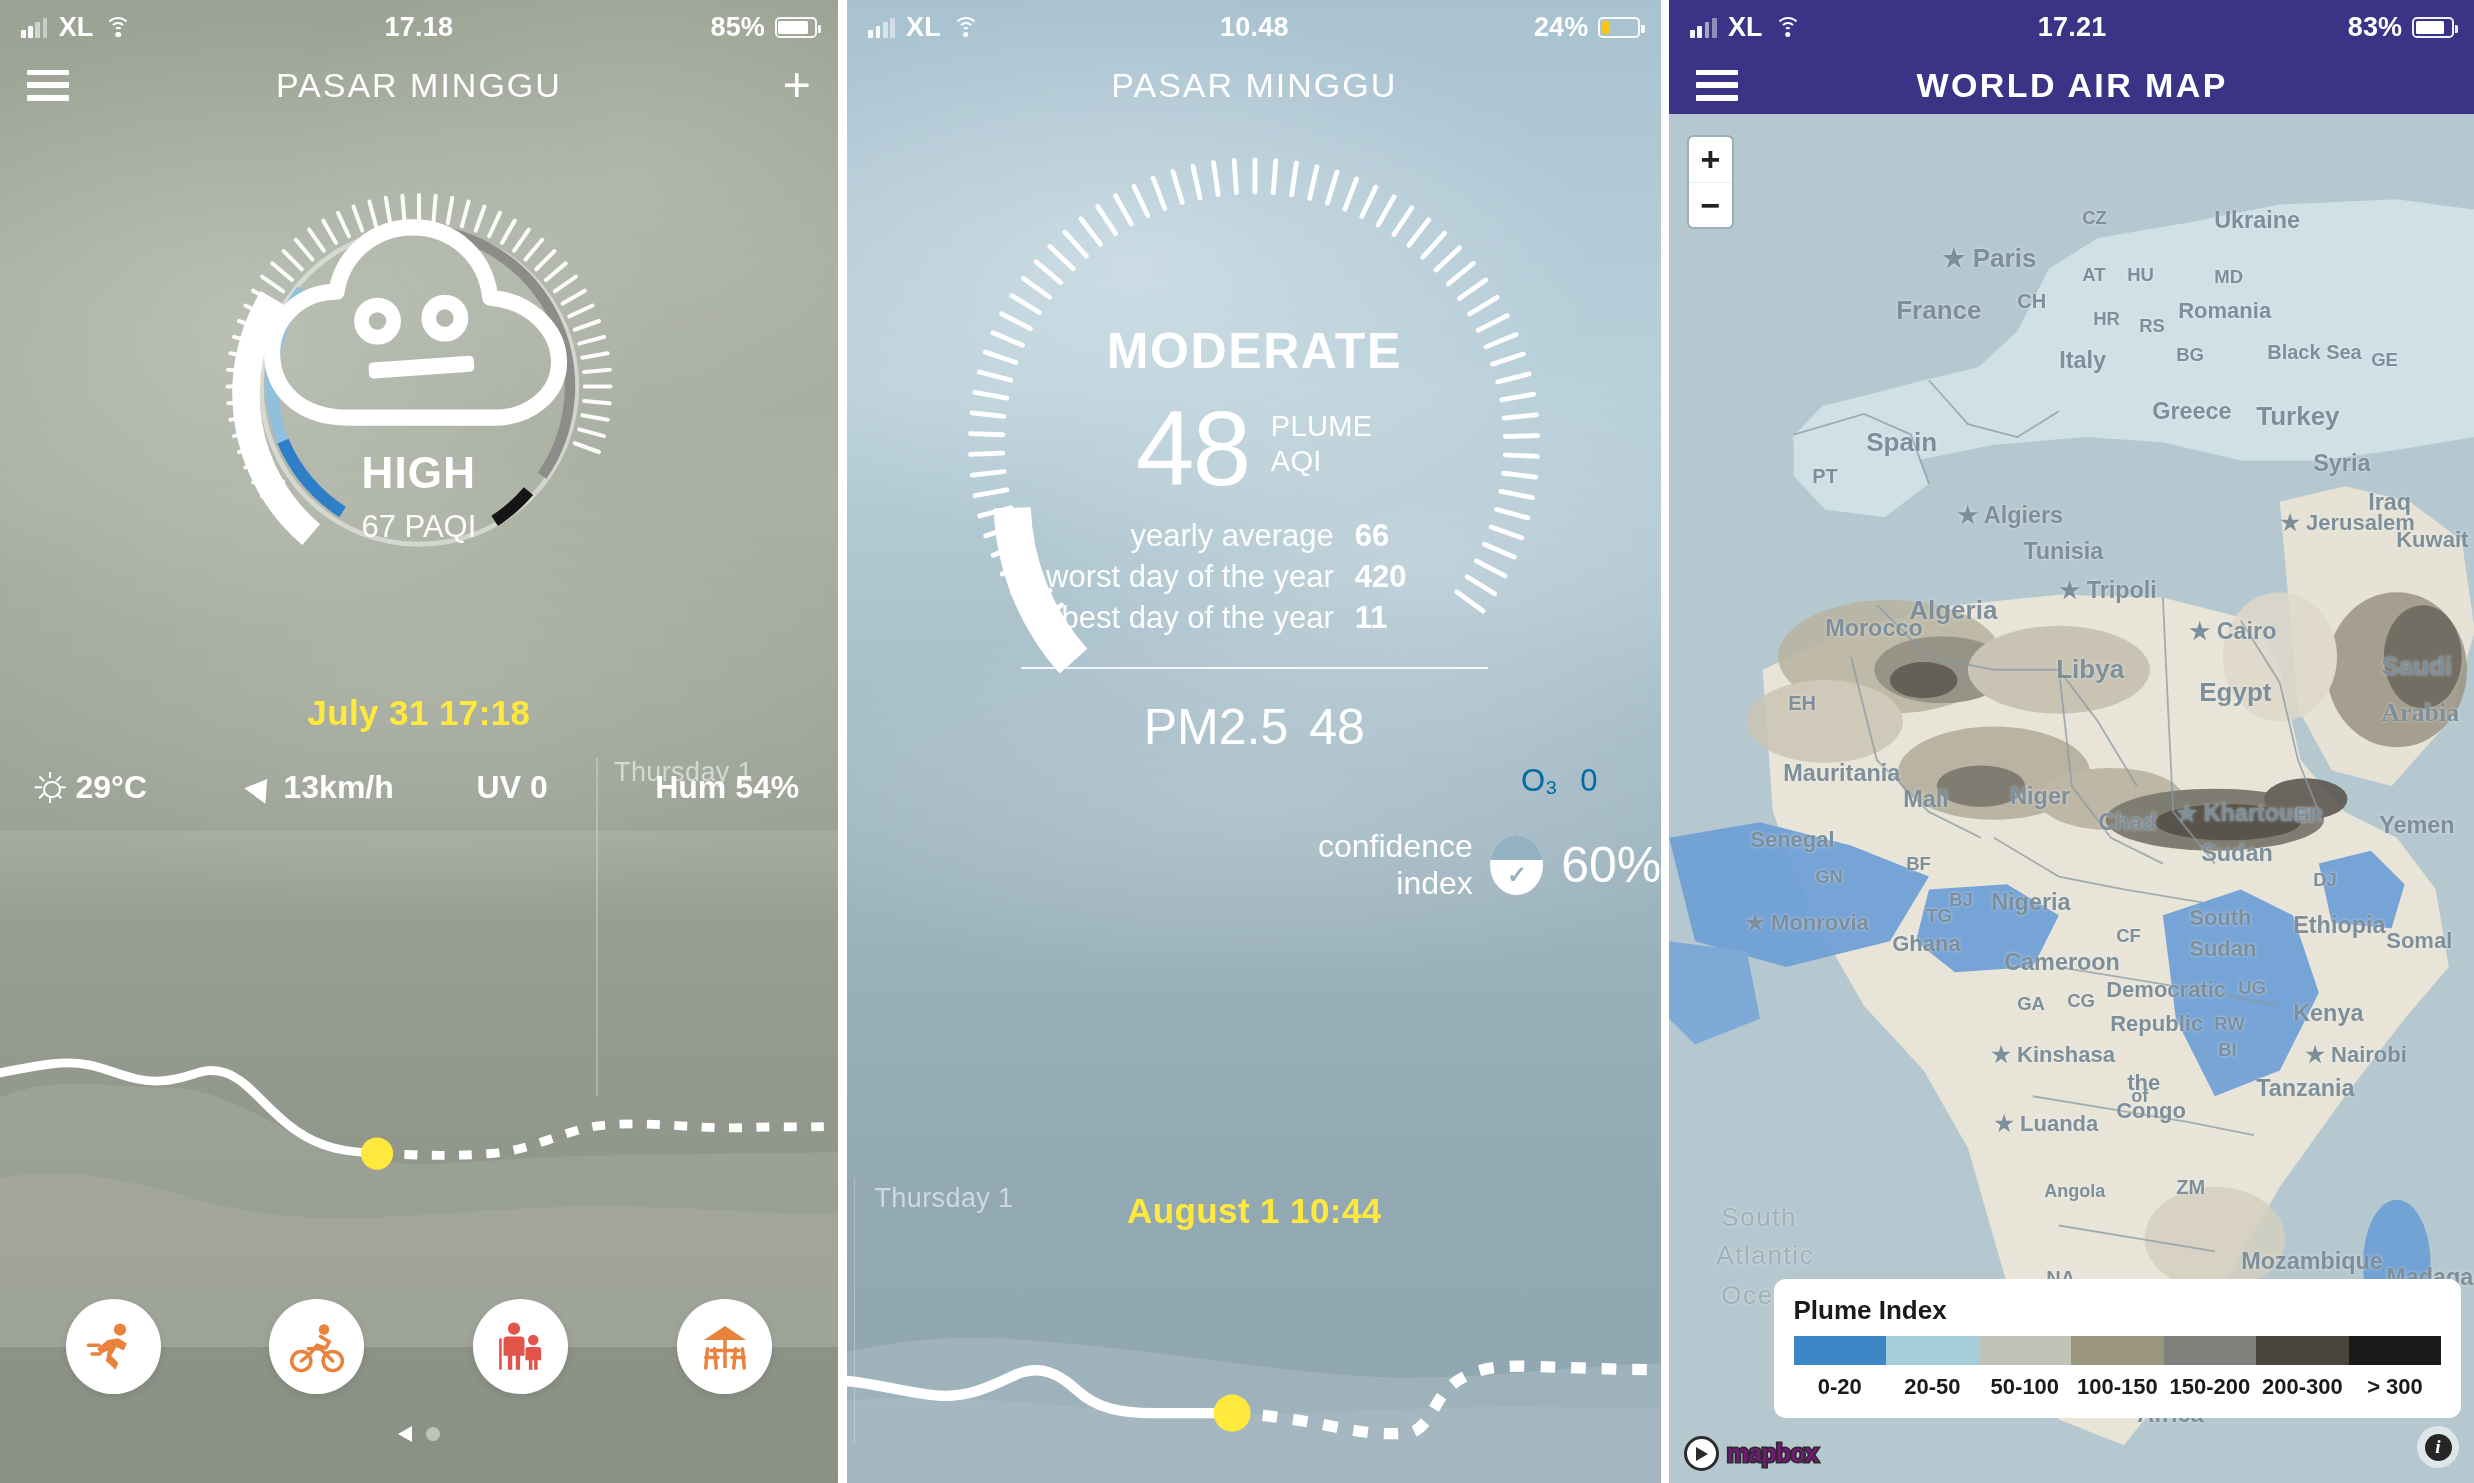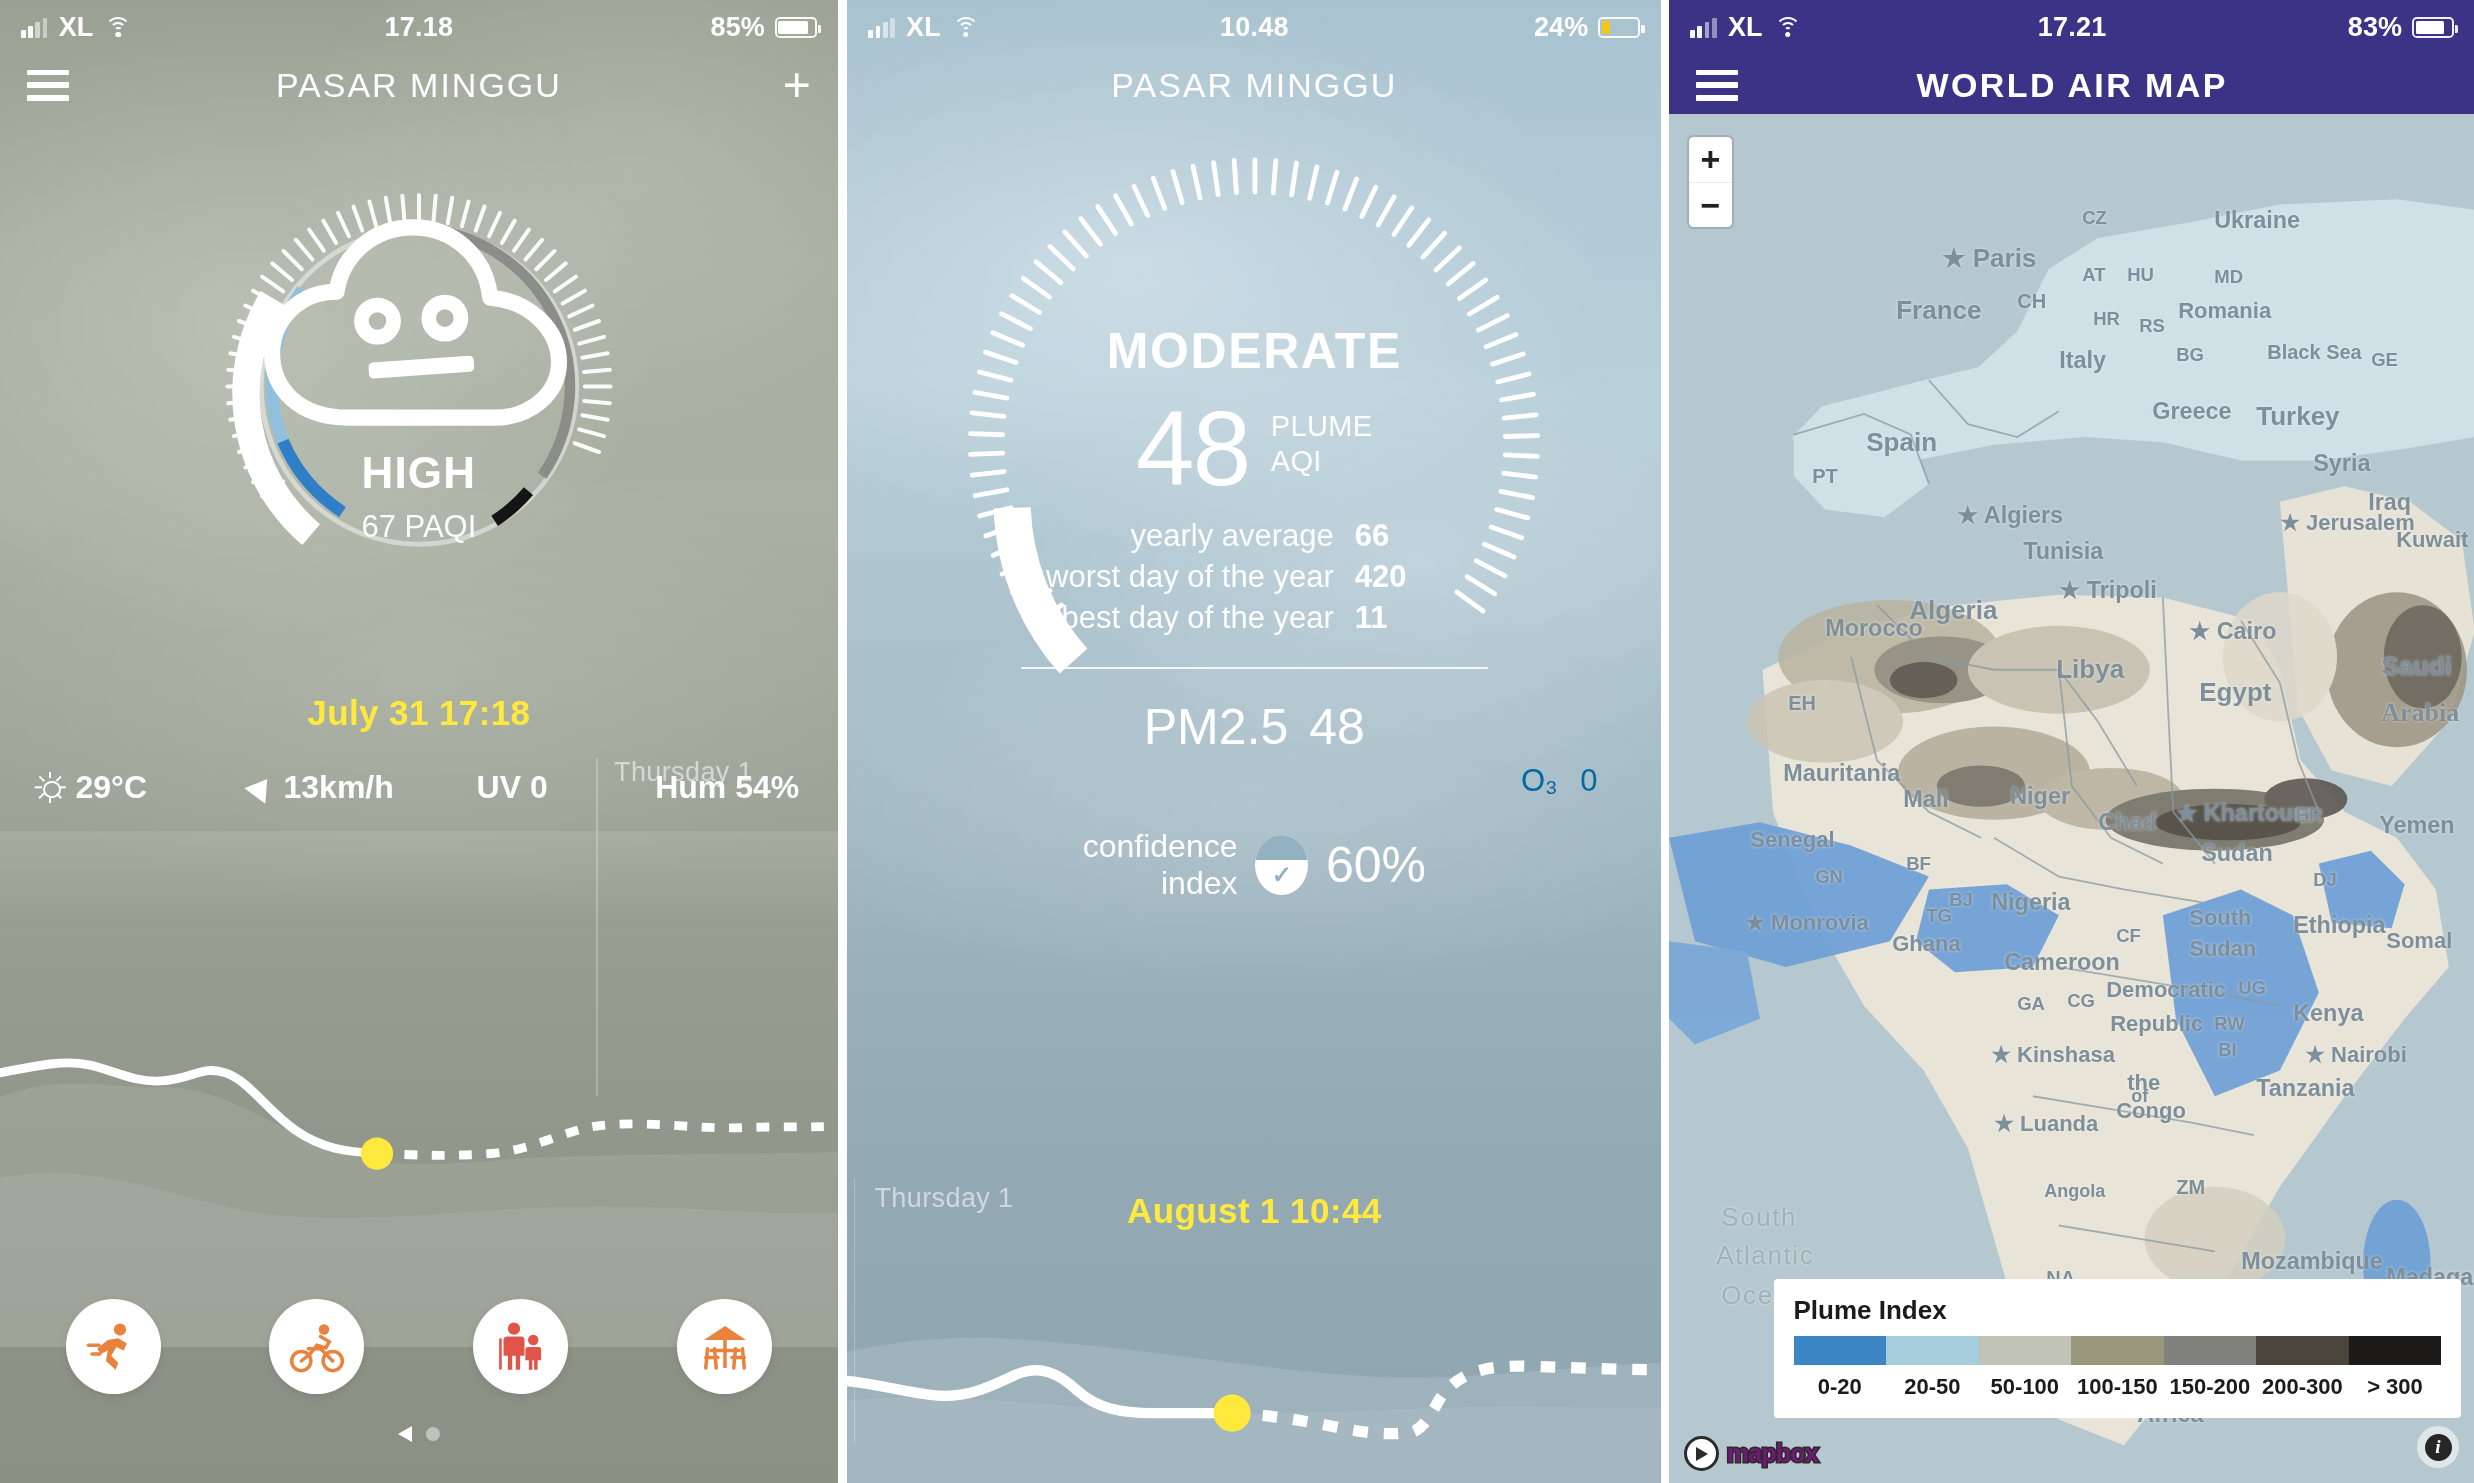--- a/index.html
+++ b/index.html
@@ -142,21 +142,21 @@
   .statk { width:322px; text-align:right; padding-right:21px; opacity:.97; }
   .statv { width:121px; text-align:left; font-weight:700; }
   .rule { width:467px; height:2.4px; background:rgba(255,255,255,.85);
           margin:31px auto 0; }
   .pmrow { display:flex; justify-content:center; align-items:baseline;
            gap:21px; margin-top:29px; color:#fff; font-size:50px; font-weight:400; }
   .o3row { display:flex; justify-content:flex-end; align-items:baseline;
            gap:22.6px; margin-top:6.4px; color:#0369a1; font-size:31px; font-weight:400; }
   .o3row .k { width:81px; text-align:right; }
   .o3row .v { width:81px; text-align:left; }
-  .confrow { display:flex; justify-content:center; align-items:center;
+  .confrow { display:flex; justify-content:flex-end; align-items:center;
              gap:17.7px; margin-top:29px; color:#fff; }
   .conflbl { text-align:right; font-size:32px; font-weight:300; line-height:1.15; }
   .confdial { width:53px; height:60px; border-radius:50%; background:#fff;
               position:relative; overflow:hidden; flex:none; }
   .confdial .top { position:absolute; left:0; right:0; top:0; height:42%;
                    background:#93b2c1; }
   .confdial .chk { position:absolute; left:50%; top:44%; transform:translateX(-50%);
                    color:#93b2c1; font-size:24px; font-weight:700; }
   .confval { font-size:50px; font-weight:400; }
   .p2 .datestamp { top:1191px; }
@@ -171,21 +171,21 @@
              z-index:14; overflow:hidden; }
   .zoomctl div { height:45px; display:flex; align-items:center; justify-content:center;
                  font-size:34px; font-weight:700; color:#222; cursor:pointer; }
   .zoomctl div+div { border-top:1.6px solid #e7eef1; }
   .maplbl { position:absolute; color:#7d8f9a; font-weight:700;
             white-space:nowrap; text-shadow:0 0 3.2px rgba(255,255,255,.55); }
   .maplbl.ocean { color:#9fb2bc; font-weight:400; letter-spacing:1.6px; }
   .star { color:#7d8f9a; }
 
   .legend { position:absolute; right:14.5px; bottom:66px; left:105px;
-            background:#fff; border-radius:4px; padding:16px 19.3px 17.7px; z-index:16; }
+            background:#fff; border-radius:12px; padding:16px 19.3px 17.7px; z-index:16; }
   .legttl { font-size:26px; font-weight:700; color:#1b1b1b; margin-bottom:9.7px; }
   .swatches { display:flex; height:29px; }
   .swatches i { flex:1; display:block; }
   .legLabels { display:flex; margin-top:9.7px; }
   .legLabels span { flex:1; text-align:center; font-size:22px; font-weight:600;
                     color:#1b1b1b; white-space:nowrap; }
   .mapbox { position:absolute; left:14.5px; bottom:13px; display:flex;
             align-items:center; gap:8px; z-index:16; }
   .mbmark { width:35px; height:35px; border-radius:50%; background:#fff;
             border:3.2px solid #2b2b2b; display:flex; align-items:center;

